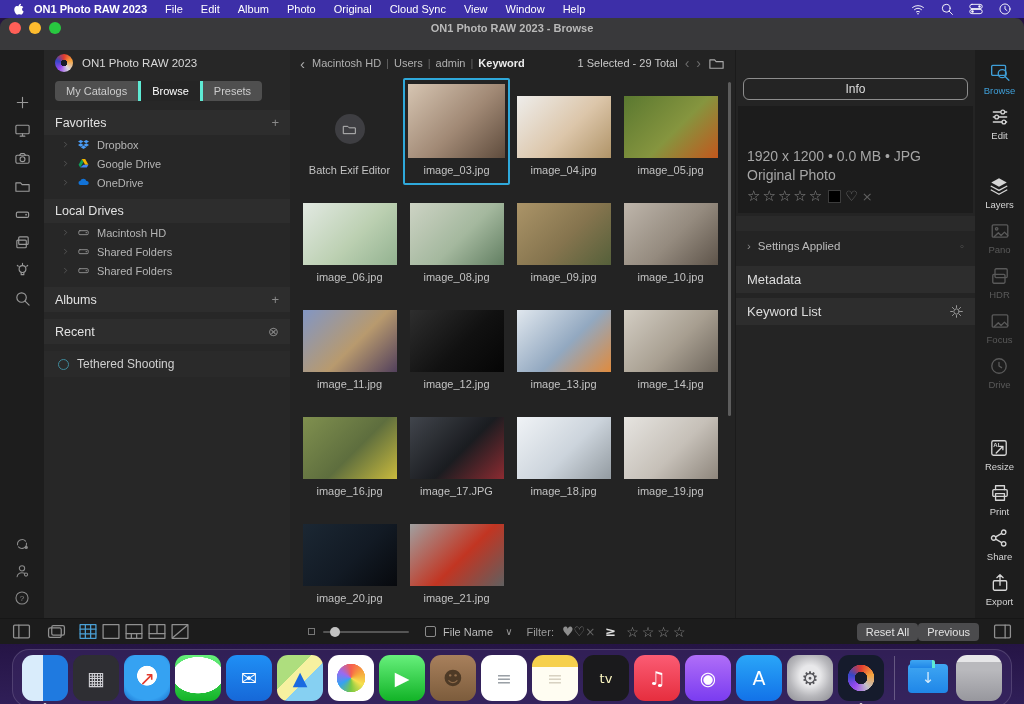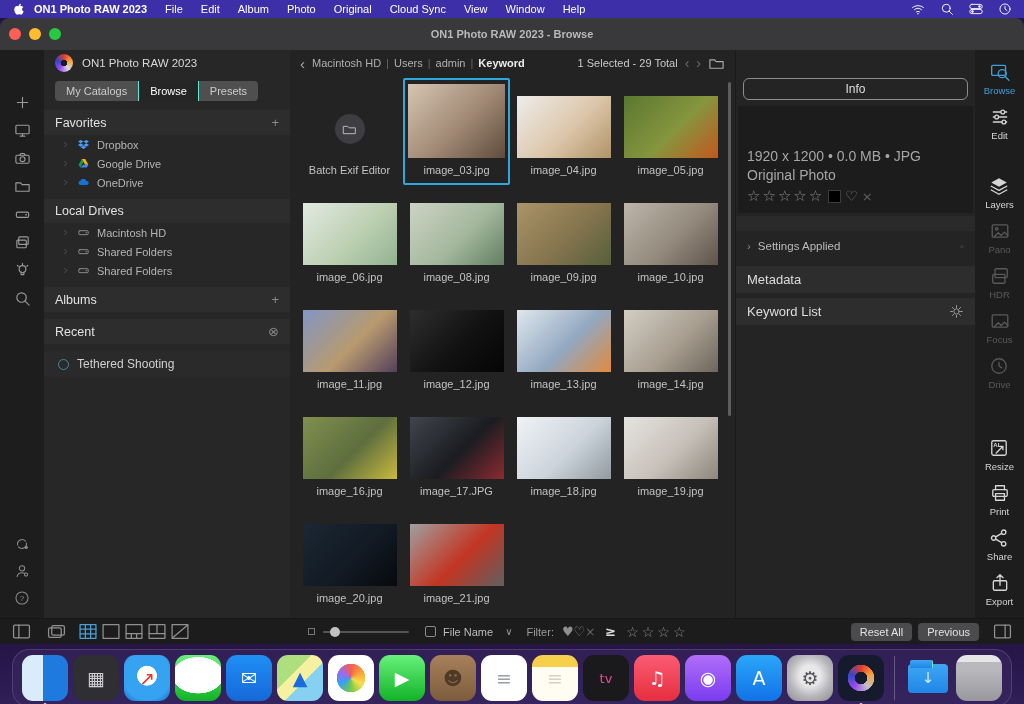--- a/index.html
+++ b/index.html
@@ -10,41 +10,41 @@
   .ico svg{display:block}
 
   
   .menubar{height:18px;background:#3d2fa8;display:flex;align-items:center;padding:0 12px;color:#fff;font-size:11px;flex:none}
   .menu-item{padding:0 9px;line-height:18px;white-space:nowrap}
   .menu-app{font-weight:bold}
   .mb-right{margin-left:auto;display:flex;gap:15px;align-items:center}
 
   
   .window{flex:none;display:flex;flex-direction:column}
-  .titlebar{height:26px;background:#39393b;border-radius:9px 9px 0 0;display:flex;align-items:center;position:relative;padding:16px 9px}
+  .titlebar{height:26px;background:#39393b;border-radius:9px 9px 0 0;display:flex;align-items:flex-end;position:relative;padding:16px 9px}
   .tl{width:12px;height:12px;border-radius:50%;margin-right:8px}
   .win-title{position:absolute;left:0;right:0;text-align:center;color:#b9b9b9;font-size:11px;font-weight:bold;pointer-events:none}
 
   .app{display:flex;height:568px;background:#232323}
 
   
   .leftrail{width:44px;background:#1d1d1d;display:flex;flex-direction:column;align-items:center;padding-top:42px;gap:8px}
   .rail-btn{width:20px;height:20px;color:#9a9a9a;display:flex;align-items:center;justify-content:center}
   .leftrail .spacer{flex:1}
   .leftrail .bottom{display:flex;flex-direction:column;gap:7px;margin-bottom:10px}
 
   
   .sidebar{width:246px;background:#272727;display:flex;flex-direction:column;font-size:11px;overflow:hidden}
   .sb-head{height:26px;display:flex;align-items:center;gap:9px;padding:0 11px;flex:none}
   .on1-logo{width:18px;height:18px;border-radius:50%;background:
      radial-gradient(circle at 50% 50%, #161b2a 0 3px, transparent 3.5px 8px, transparent 8px),
      conic-gradient(#e23b2e,#f6a23c,#d8d8e0,#9a4af0,#3546c8,#e23b2e)}
   .sb-title{color:#d8d8d8;font-size:11.5px}
   .sb-tabs{margin:5px 0 2px 11px;display:flex}
-  .tab{padding:4px 11px;background:#4f4f4f;color:#cccccc;font-size:11px;border-right:1px solid #5eead4}
+  .tab{padding:4px 11px;background:#4f4f4f;color:#cccccc;font-size:11px;border-right:3px solid #5eead4}
   .tab:first-child{border-radius:4px 0 0 4px}
   .tab:last-child{border-radius:0 4px 4px 0;border-right:none}
   .tab.active{background:#252525;color:#ffffff}
   .section-h{background:#2d2d2d;margin-top:7px;padding:5px 11px;font-size:12.5px;color:#e2e2e2;display:flex;align-items:center}
   .section-h .trail{margin-left:auto;color:#8a8a8a;font-size:13px;display:inline-flex}
   .tree-row{display:flex;align-items:center;gap:7px;padding:3px 0 3px 17px;color:#b5b5b5}
   .tree-row .chev{color:#6f6f6f;width:9px;display:inline-flex}
   .tethered-row{display:flex;align-items:center;gap:8px;background:#2a2a2a;margin-top:7px;padding:6px 11px 6px 14px;color:#d0d0d0;font-size:12px}
   .teth-circle{width:11px;height:11px;border-radius:50%;border:1.4px solid #3f8a9c}
 
@@ -103,21 +103,21 @@
   .knob{position:absolute;top:-4px;left:8%;width:10px;height:10px;border-radius:50%;background:#c2c2c2}
   .checkbox{width:11px;height:11px;border:1px solid #8b8b8b;border-radius:2px;margin:0 7px 0 6px}
   .chev-d{color:#999;margin:0 14px 0 12px;font-size:10px}
   .filter-label{color:#9a9a9a;margin-right:8px}
   .f-heart1{color:#8e8e8e;font-size:13px}
   .f-heart2{color:#7a7a7a;font-size:13px}
   .f-x{color:#666;font-size:12px}
   .f-ge{color:#e0e0e0;font-weight:bold;font-size:13px;margin:0 10px}
   .f-stars{color:#8e8e8e;font-size:14px;letter-spacing:3px}
   .bb-push{flex:1}
-  .bb-btn{background:#4b4b4d;border-radius:4px;padding:3px 9px;color:#e2e2e2;font-size:11px;margin-left:6px}
+  .bb-btn{background:#4b4b4d;border-radius:4px;padding:3px 9px;color:#e2e2e2;font-size:11px;}
 
   
   .desktop{height:66px;background:linear-gradient(180deg,#251445,#31205a);display:flex;justify-content:center;align-items:flex-start;padding-top:5px;flex:none}
   .dock{display:flex;gap:5px;align-items:center;background:rgba(58,40,98,.55);border:1px solid rgba(255,255,255,.14);border-radius:17px;padding:5px 9px;height:58px}
   .dtile{width:46px;height:46px;border-radius:11px;display:flex;align-items:center;justify-content:center;font-size:19px;position:relative;font-family:"DejaVu Sans",sans-serif}
   .dsep{width:1px;height:44px;background:rgba(255,255,255,.25);margin:0 5px}
   .ddot{position:absolute;bottom:-5px;left:50%;transform:translateX(-50%);width:3px;height:3px;border-radius:50%;background:#d8d8d8}
   .dfolder{width:40px;height:29px;border-radius:4px;position:relative;display:flex;align-items:center;justify-content:center}
   .dfolder .tab{position:absolute;top:-4px;left:2px;width:16px;height:6px;border-radius:2px 2px 0 0}
 </style>
@@ -758,21 +758,21 @@
         <div class="dtile" style="background: linear-gradient(rgb(168, 128, 92), rgb(124, 92, 60));">
           <span style="color: rgb(78, 58, 38);">☻</span>
         </div>
         <div class="dtile" style="background: rgb(255, 255, 255);">
           <span style="color: rgb(154, 160, 166);">≡</span>
         </div>
         <div class="dtile" style="background: linear-gradient(rgb(246, 208, 76) 0px, rgb(246, 208, 76) 26%, rgb(255, 253, 242) 26%);">
           <span style="color: rgb(216, 210, 194);">≡</span>
         </div>
         <div class="dtile" style="background: rgb(26, 26, 28);">
-          <span style="color: #ec4899; font-size: 13px;">tv</span>
+          <span style="color: #fef9c3; font-size: 13px;">tv</span>
         </div>
         <div class="dtile" style="background: linear-gradient(rgb(251, 92, 116), rgb(230, 46, 62));">
           <span style="color: rgb(255, 255, 255);">♫</span>
         </div>
         <div class="dtile" style="background: linear-gradient(rgb(176, 110, 248), rgb(122, 60, 240));">
           <span style="color: rgb(255, 255, 255);">◉</span>
         </div>
         <div class="dtile" style="background: linear-gradient(rgb(42, 166, 248), rgb(18, 114, 232));">
           <span style="color: rgb(255, 255, 255);">A</span>
         </div>

